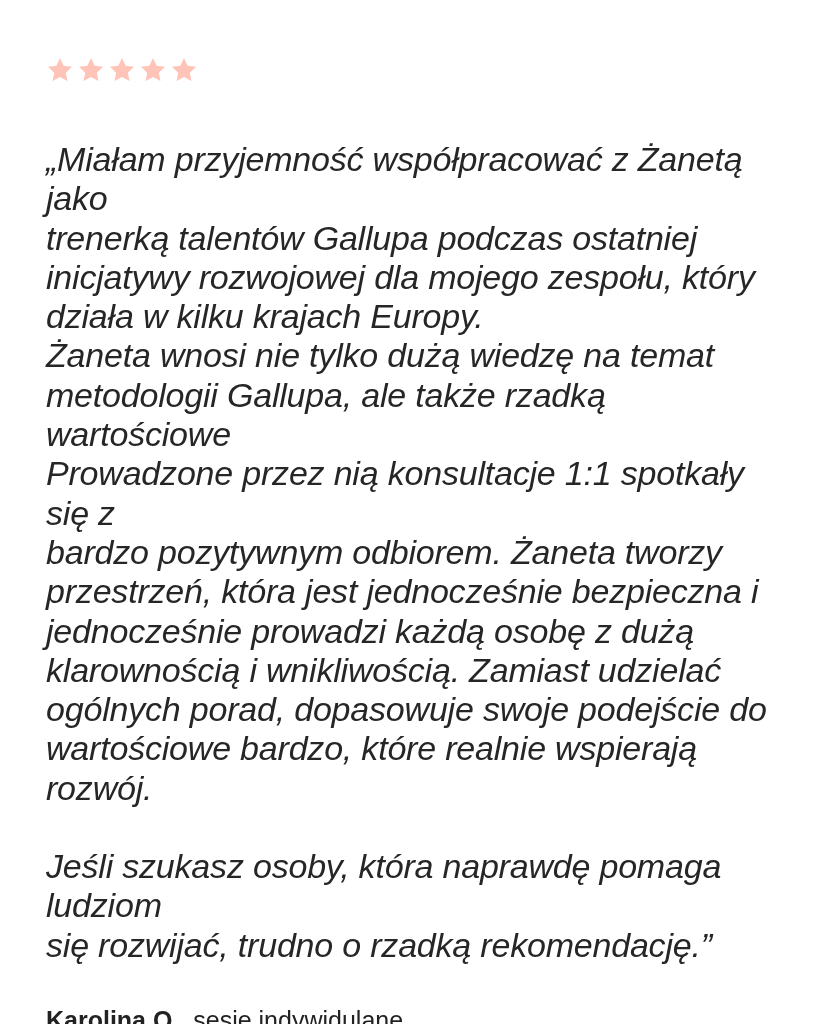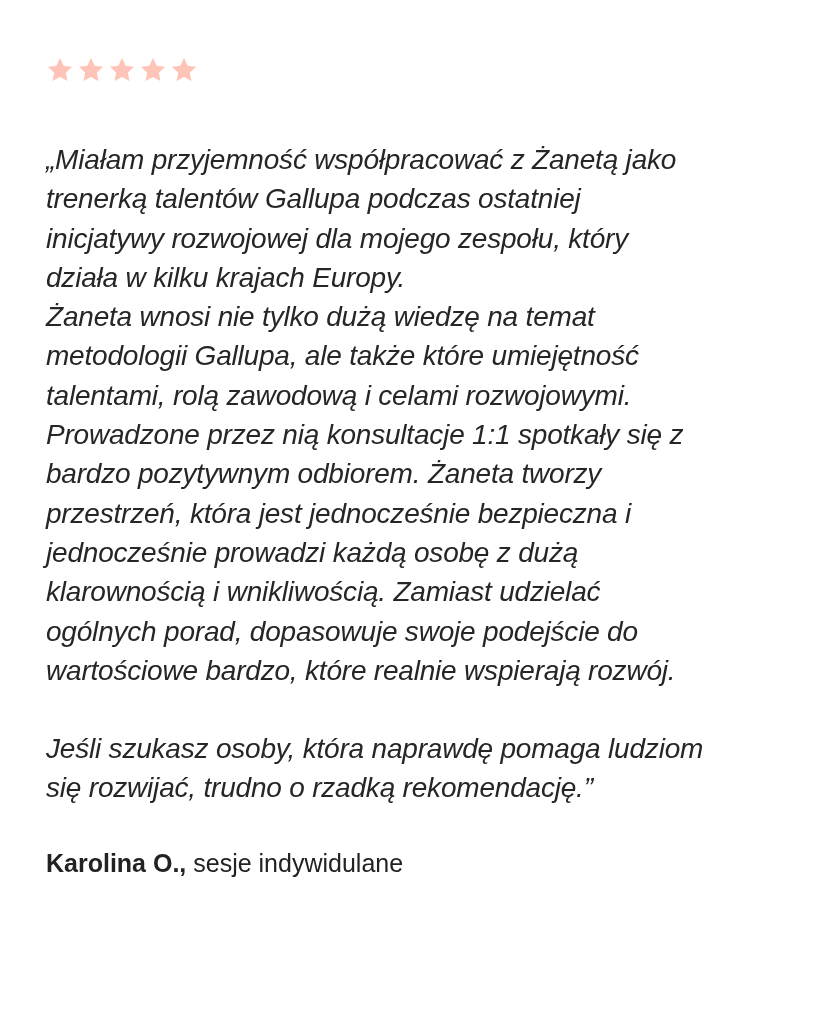--- a/index.html
+++ b/index.html
@@ -29,21 +29,21 @@
   }
   .star {
     width: 28px;
     height: 28px;
     display: inline-block;
   }
   .star svg { width: 28px; height: 28px; display: block; }
   .quote {
     margin-top: 56px;
     font-style: italic;
-    font-size: 28px;
+    font-size: 34px;
     line-height: 39.3px;
     letter-spacing: -0.2px;
     color: #262626;
   }
   .quote p {
     margin: 0;
   }
   .quote .para-gap {
     height: 39px;
   }
@@ -88,22 +88,21 @@
         </svg>
       </span>
   </div>
 
   <div class="quote">
     <p>„Miałam przyjemność współpracować z Żanetą jako</p>
     <p>trenerką talentów Gallupa podczas ostatniej</p>
     <p>inicjatywy rozwojowej dla mojego zespołu, który</p>
     <p>działa w kilku krajach Europy.</p>
     <p>Żaneta wnosi nie tylko dużą wiedzę na temat</p>
-    <p>metodologii Gallupa, ale także które umiejętność</p>
-    <p>talentami, rolą zawodową i celami rozwojowymi.</p>
+    <p>metodologii Gallupa, ale także rzadką wartościowe</p>
     <p>Prowadzone przez nią konsultacje 1:1 spotkały się z</p>
     <p>bardzo pozytywnym odbiorem. Żaneta tworzy</p>
     <p>przestrzeń, która jest jednocześnie bezpieczna i</p>
     <p>jednocześnie prowadzi każdą osobę z dużą</p>
     <p>klarownością i wnikliwością. Zamiast udzielać</p>
     <p>ogólnych porad, dopasowuje swoje podejście do</p>
     <p>wartościowe bardzo, które realnie wspierają rozwój.</p>
     <div class="para-gap"></div>
     <p>Jeśli szukasz osoby, która naprawdę pomaga ludziom</p>
     <p>się rozwijać, trudno o rzadką rekomendację.”</p>

